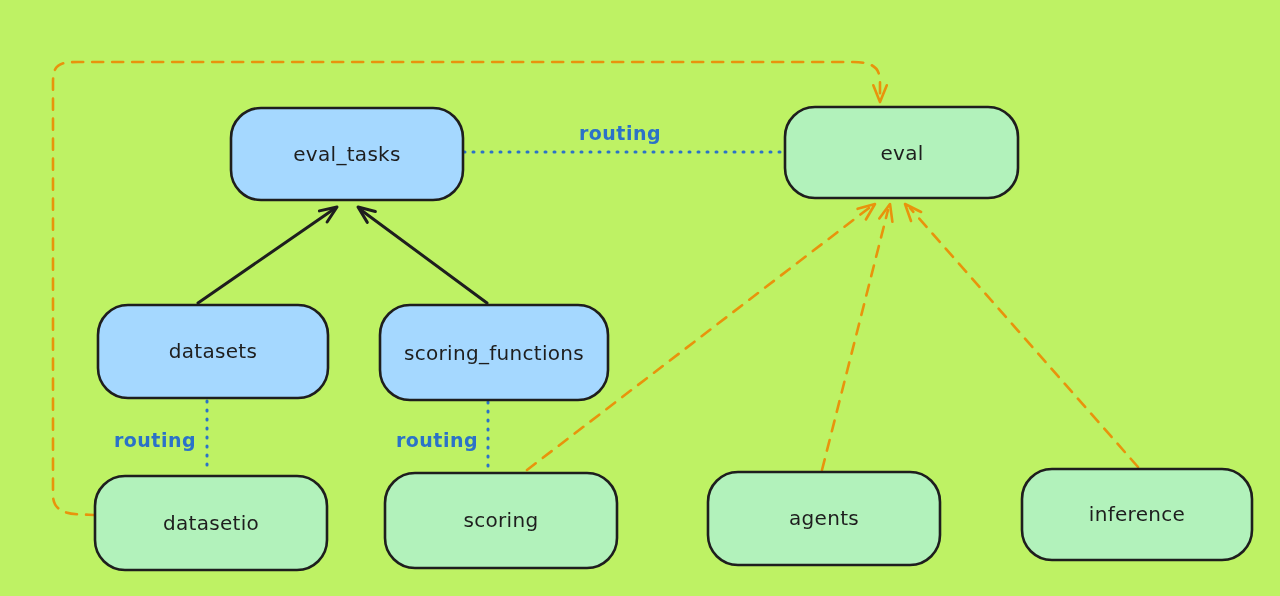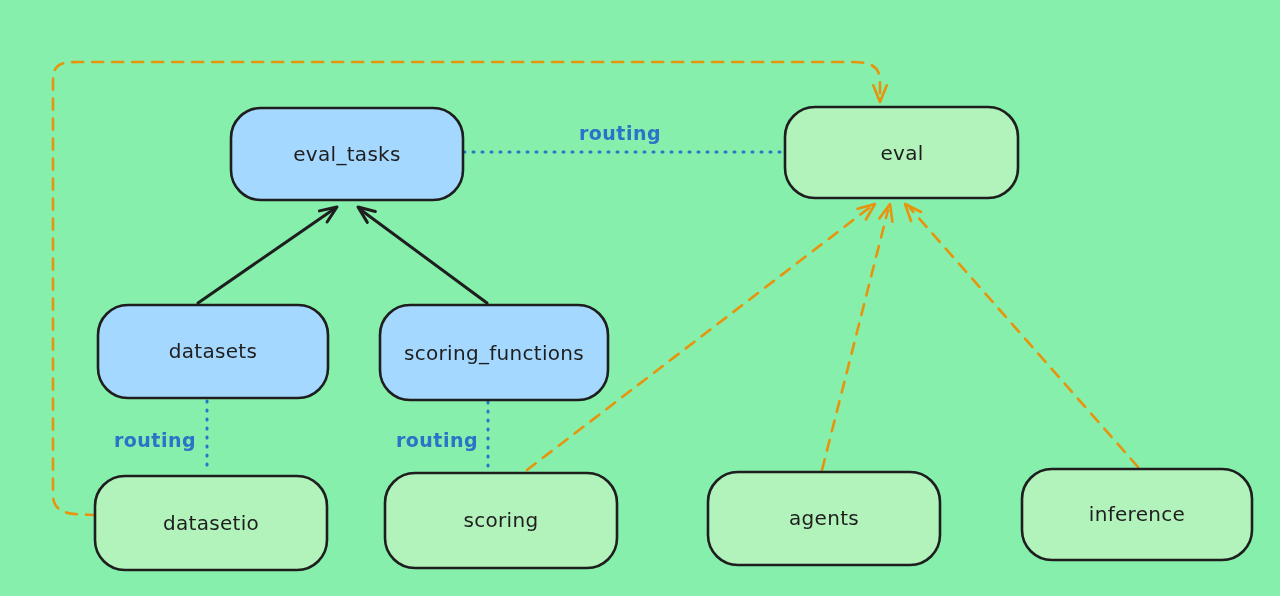--- a/index.html
+++ b/index.html
@@ -1,20 +1,20 @@
 <!DOCTYPE html>
 <html><head>
 <meta charset="utf-8">
 <style>
   html, body { margin: 0; padding: 0; background: #ffffff; }
   .canvas-wrap {
     position: relative;
     width: 1280px;
     height: 596px;
-    background: #86efac;
+    background: #bef264;
     overflow: hidden;
   }
   svg { display: block; }
   text {
     font-family: "DejaVu Sans", sans-serif;
     font-size: 20px;
     text-anchor: middle;
     letter-spacing: 0.3px;
   }
   .edge-label {

